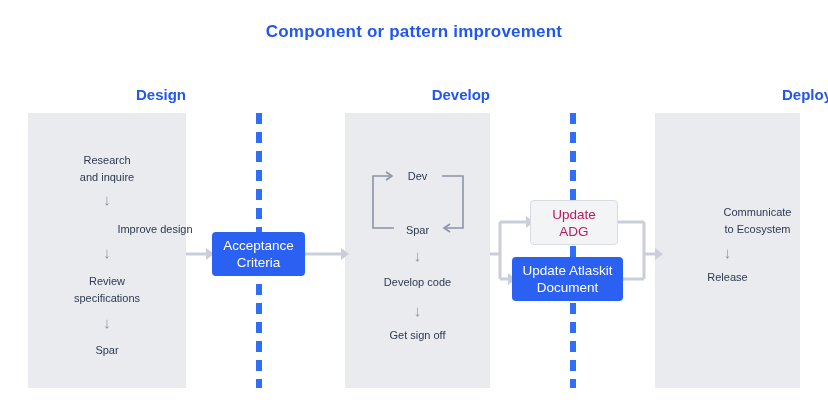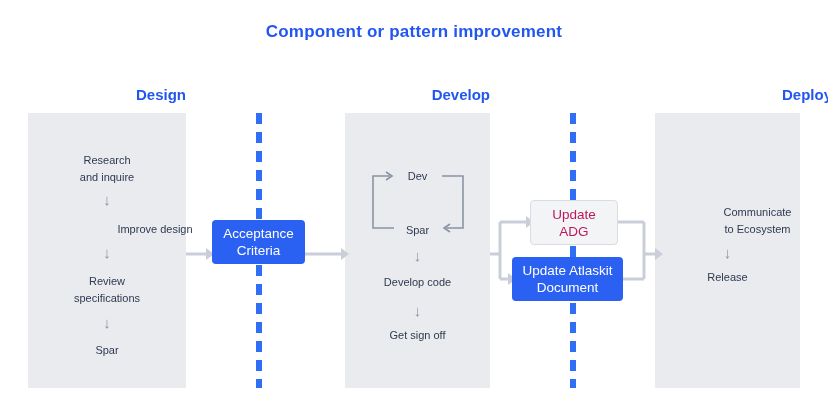--- a/index.html
+++ b/index.html
@@ -132,21 +132,21 @@
   }
   .callout.blue {
     background: #2a61f2;
     color: #ffffff;
   }
   .callout.light {
     background: #f3f4f6;
     color: #be185d;
     border: 1px solid #d9dce2;
   }
-  #box-acceptance { left: 212px;  top: 220px; width: 93px;  height: 44px; }
+  #box-acceptance { left: 212px;  top: 232px; width: 93px;  height: 44px; }
   #box-update-adg { left: 530px;  top: 200px; width: 88px;  height: 45px; }
   #box-update-atl { left: 512px;  top: 257px; width: 111px; height: 44px; }
 
   
   #connector-svg {
     position: absolute;
     left: 0;
     top: 0;
     width: 828px;
     height: 414px;

